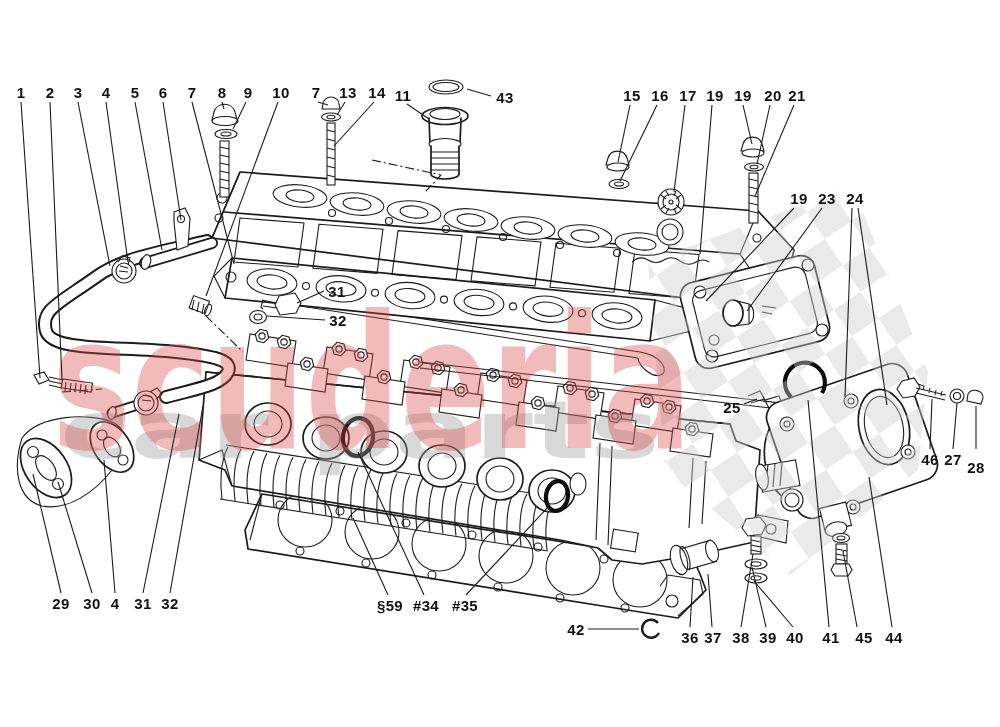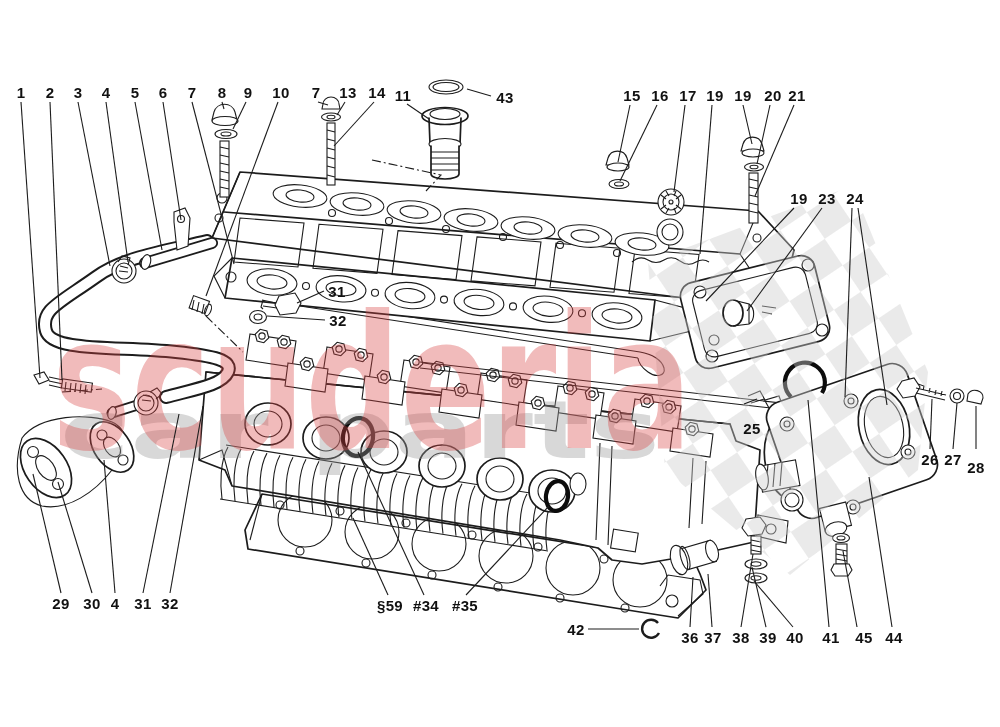--- a/index.html
+++ b/index.html
@@ -505,22 +505,22 @@
       <div class="callout" style="left: 632px; top: 95px;">15</div>
       <div class="callout" style="left: 660px; top: 95px;">16</div>
       <div class="callout" style="left: 688px; top: 95px;">17</div>
       <div class="callout" style="left: 715px; top: 95px;">19</div>
       <div class="callout" style="left: 743px; top: 95px;">19</div>
       <div class="callout" style="left: 773px; top: 95px;">20</div>
       <div class="callout" style="left: 797px; top: 95px;">21</div>
       <div class="callout" style="left: 799px; top: 198px;">19</div>
       <div class="callout" style="left: 827px; top: 198px;">23</div>
       <div class="callout" style="left: 855px; top: 198px;">24</div>
-      <div class="callout" style="left: 732px; top: 428px; margin-left: 20px;">25</div>
-      <div class="callout" style="left: 930px; top: 459px;">26</div>
+      <div class="callout" style="left: 732px; top: 407px;">25</div>
+      <div class="callout" style="left: 930px; top: 459px;">46</div>
       <div class="callout" style="left: 953px; top: 459px;">27</div>
       <div class="callout" style="left: 976px; top: 459px; margin-top: 8px;">28</div>
       <div class="callout" style="left: 337px; top: 291px;">31</div>
       <div class="callout" style="left: 338px; top: 320px;">32</div>
       <div class="callout" style="left: 61px; top: 603px;">29</div>
       <div class="callout" style="left: 92px; top: 603px;">30</div>
       <div class="callout" style="left: 115px; top: 603px;">4</div>
       <div class="callout" style="left: 143px; top: 603px;">31</div>
       <div class="callout" style="left: 170px; top: 603px;">32</div>
       <div class="callout" style="left: 390px; top: 605px;">§59</div>

